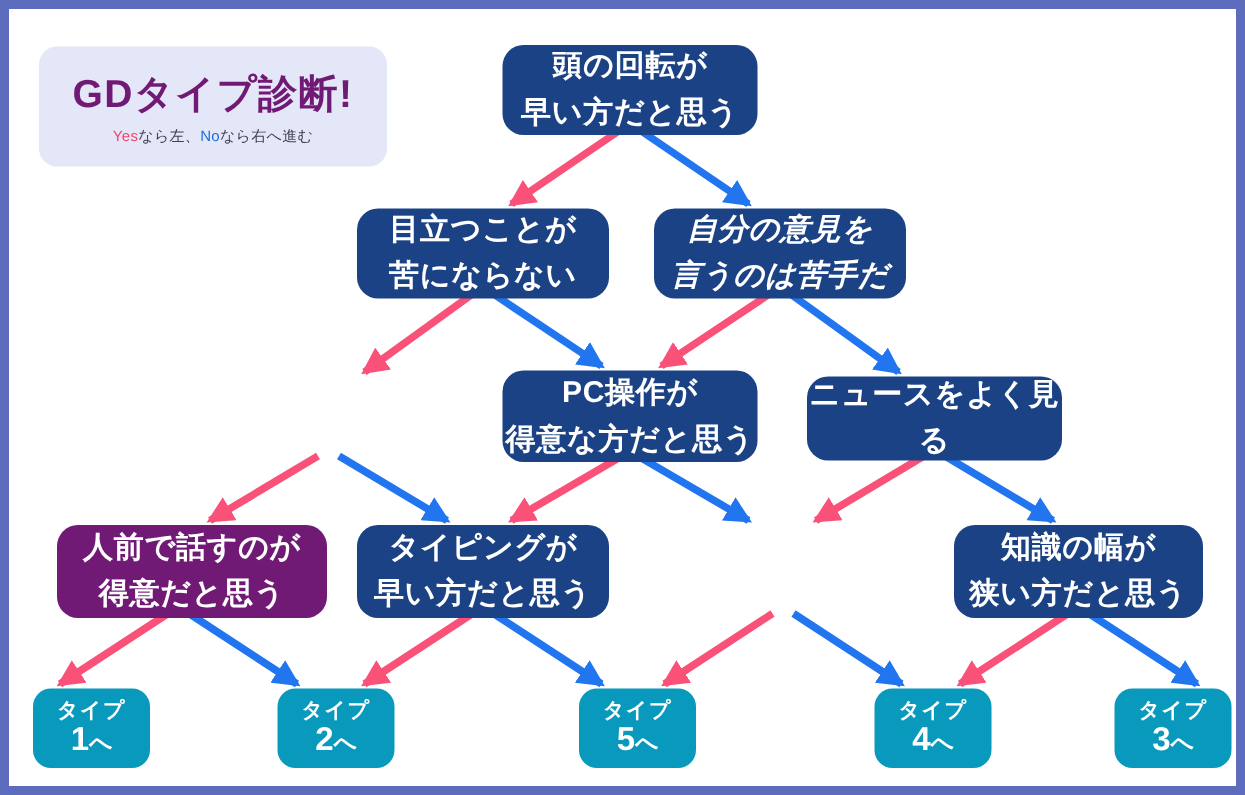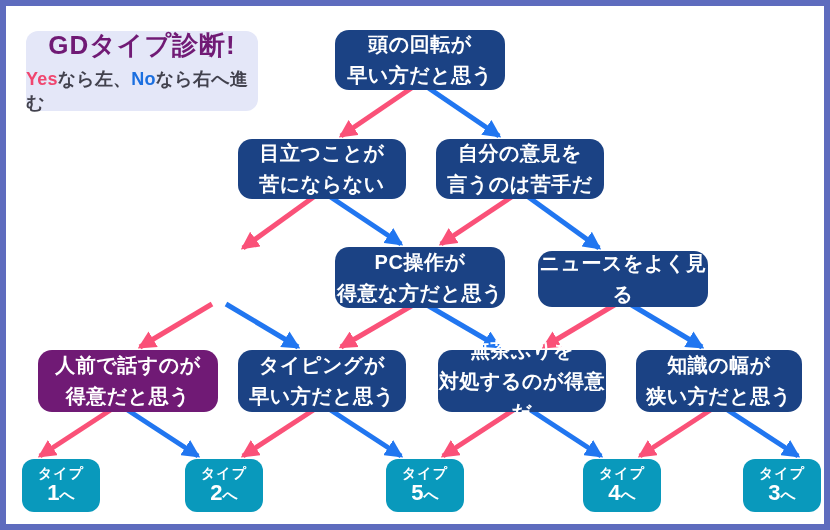--- a/index.html
+++ b/index.html
@@ -28,21 +28,21 @@
   #legend{
     position:absolute;left:20px;top:25px;width:232px;height:80px;z-index:3;
     background:#e4e7f8;border-radius:12px;box-sizing:border-box;
     display:flex;flex-direction:column;align-items:center;justify-content:center;
     gap:4px;
   }
   #legend .legend-title{
     font-size:26px;font-weight:bold;color:#701a75;letter-spacing:1px;
   }
   #legend .legend-rule{
-    font-size:18px;font-weight:bold;color:#42424e;letter-spacing:0.2px;
+    font-size:10px;font-weight:normal;color:#42424e;letter-spacing:0.2px;
   }
   #legend .legend-rule .yes{color:#f0466f;}
   #legend .legend-rule .no{color:#1b6fe0;}
 </style>
 </head>
 <body>
 
 <div id="stage">
 
   <svg id="arrow-layer" viewBox="0 0 830 530" xmlns="http://www.w3.org/2000/svg">
@@ -80,42 +80,38 @@
 
   <div id="node-layer">
       <div class="qnode" style="left: 329px; top: 24px; width: 170px; height: 60px; background: rgb(27, 66, 132);">
         <div>頭の回転が</div>
         <div>早い方だと思う</div>
       </div>
       <div class="qnode" style="left: 232px; top: 133px; width: 168px; height: 60px; background: rgb(27, 66, 132);">
         <div>目立つことが</div>
         <div>苦にならない</div>
       </div>
-      <div class="qnode" style="left: 430px; top: 133px; width: 168px; height: 60px; background: rgb(27, 66, 132);">
+      <div class="qnode" style="left: 430px; top: 133px; width: 168px; height: 60px; background: rgb(27, 66, 132); font-style: italic;">
         <div>自分の意見を</div>
         <div>言うのは苦手だ</div>
       </div>
       <div class="qnode" style="left: 329px; top: 241px; width: 170px; height: 61px; background: rgb(27, 66, 132);">
         <div>PC操作が</div>
         <div>得意な方だと思う</div>
       </div>
       <div class="qnode" style="left: 532px; top: 245px; width: 170px; height: 56px; background: rgb(27, 66, 132);">
         <div>ニュースをよく見る</div>
       </div>
       <div class="qnode" style="left: 32px; top: 344px; width: 180px; height: 62px; background: #701a75;">
         <div>人前で話すのが</div>
         <div>得意だと思う</div>
       </div>
       <div class="qnode" style="left: 232px; top: 344px; width: 168px; height: 62px; background: rgb(27, 66, 132);">
         <div>タイピングが</div>
         <div>早い方だと思う</div>
-      </div>
-      <div class="qnode" style="left: 432px; top: 344px; width: 168px; height: 62px; background: rgb(27, 66, 132);">
-        <div>無茶ぶりを</div>
-        <div>対処するのが得意だ</div>
       </div>
       <div class="qnode" style="left: 630px; top: 344px; width: 166px; height: 62px; background: rgb(27, 66, 132);">
         <div>知識の幅が</div>
         <div>狭い方だと思う</div>
       </div>
       <div class="rnode" style="left: 16px; top: 453px; width: 78px; height: 53px; background: rgb(9, 153, 188);">
         <span class="r-top">タイプ</span>
         <span><span class="r-num">1</span><span class="r-suffix">へ</span></span>
       </div>
       <div class="rnode" style="left: 179px; top: 453px; width: 78px; height: 53px; background: rgb(9, 153, 188);">

